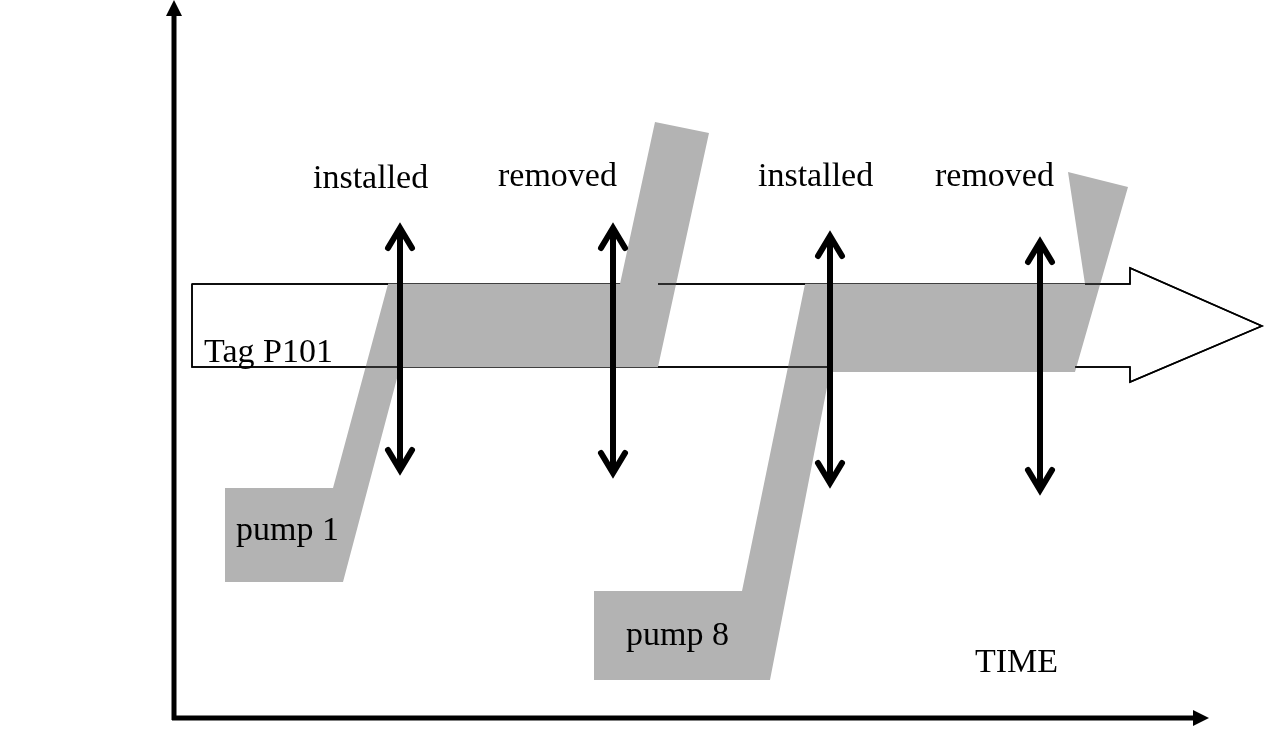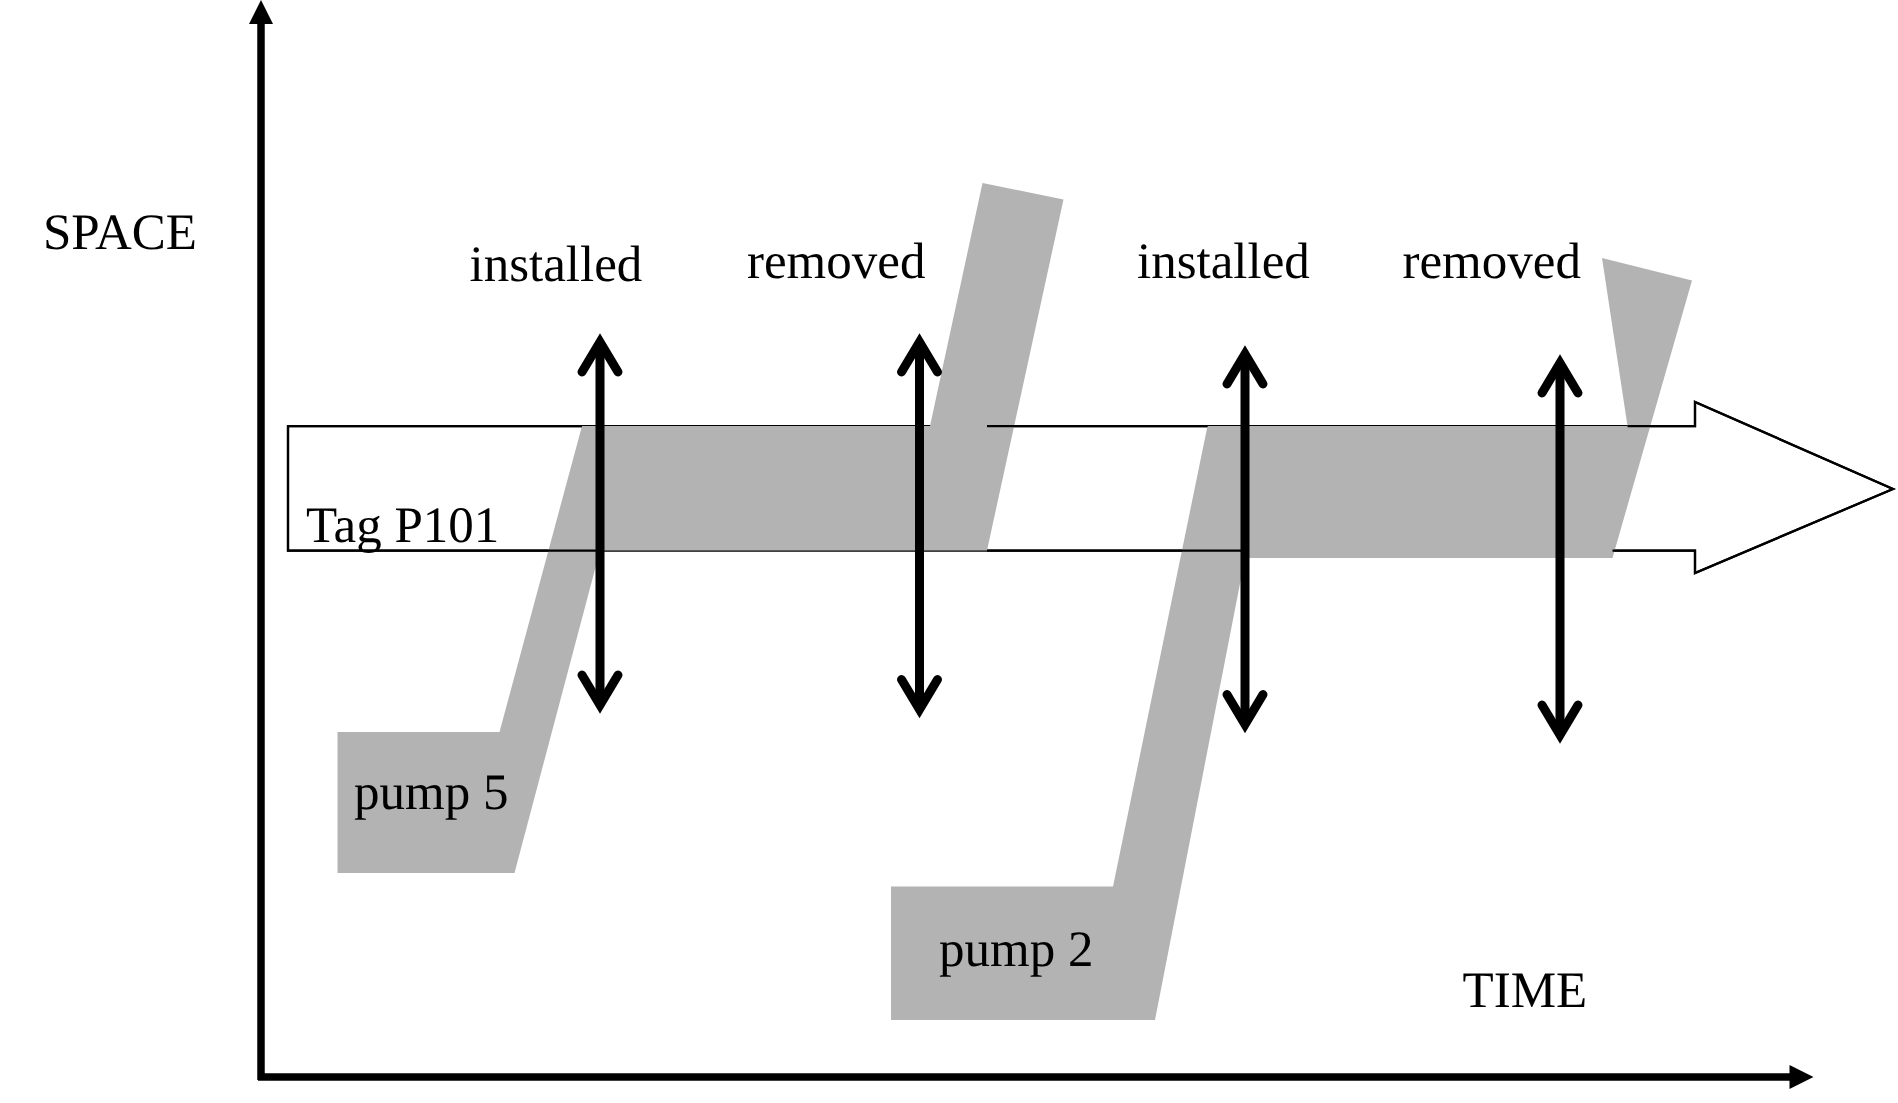--- a/index.html
+++ b/index.html
@@ -48,26 +48,25 @@
     <line x1="174" y1="14" x2="174" y2="720" stroke="#000" stroke-width="5"></line>
     <polygon points="166,16 174,0 182,16" fill="#000"></polygon>
   </g>
   <g>
     <line x1="172" y1="718" x2="1195" y2="718" stroke="#000" stroke-width="5"></line>
     <polygon points="1193,710 1209,718 1193,726" fill="#000"></polygon>
   </g>
 </svg>
 
 <div class="lbl ylabel">
-  <span>SPACE</span>
 </div>
 
 <div class="lbl" style="left:975px; top:644px;">TIME</div>
 
 <div class="lbl" style="left:204px; top:310px;margin-top:24px;">Tag P101</div>
 
 <div class="lbl" style="left:313px; top:160px;">installed</div>
 <div class="lbl" style="left:498px; top:158px;">removed</div>
 <div class="lbl" style="left:758px; top:158px;">installed</div>
 <div class="lbl" style="left:935px; top:158px;">removed</div>
 
-<div class="lbl" style="left:236px; top:512px;">pump 5</div>
-<div class="lbl" style="left:626px; top:617px;">pump 2</div>
+<div class="lbl" style="left:236px; top:512px;">pump 1</div>
+<div class="lbl" style="left:626px; top:617px;">pump 8</div>
 
 </body></html>

